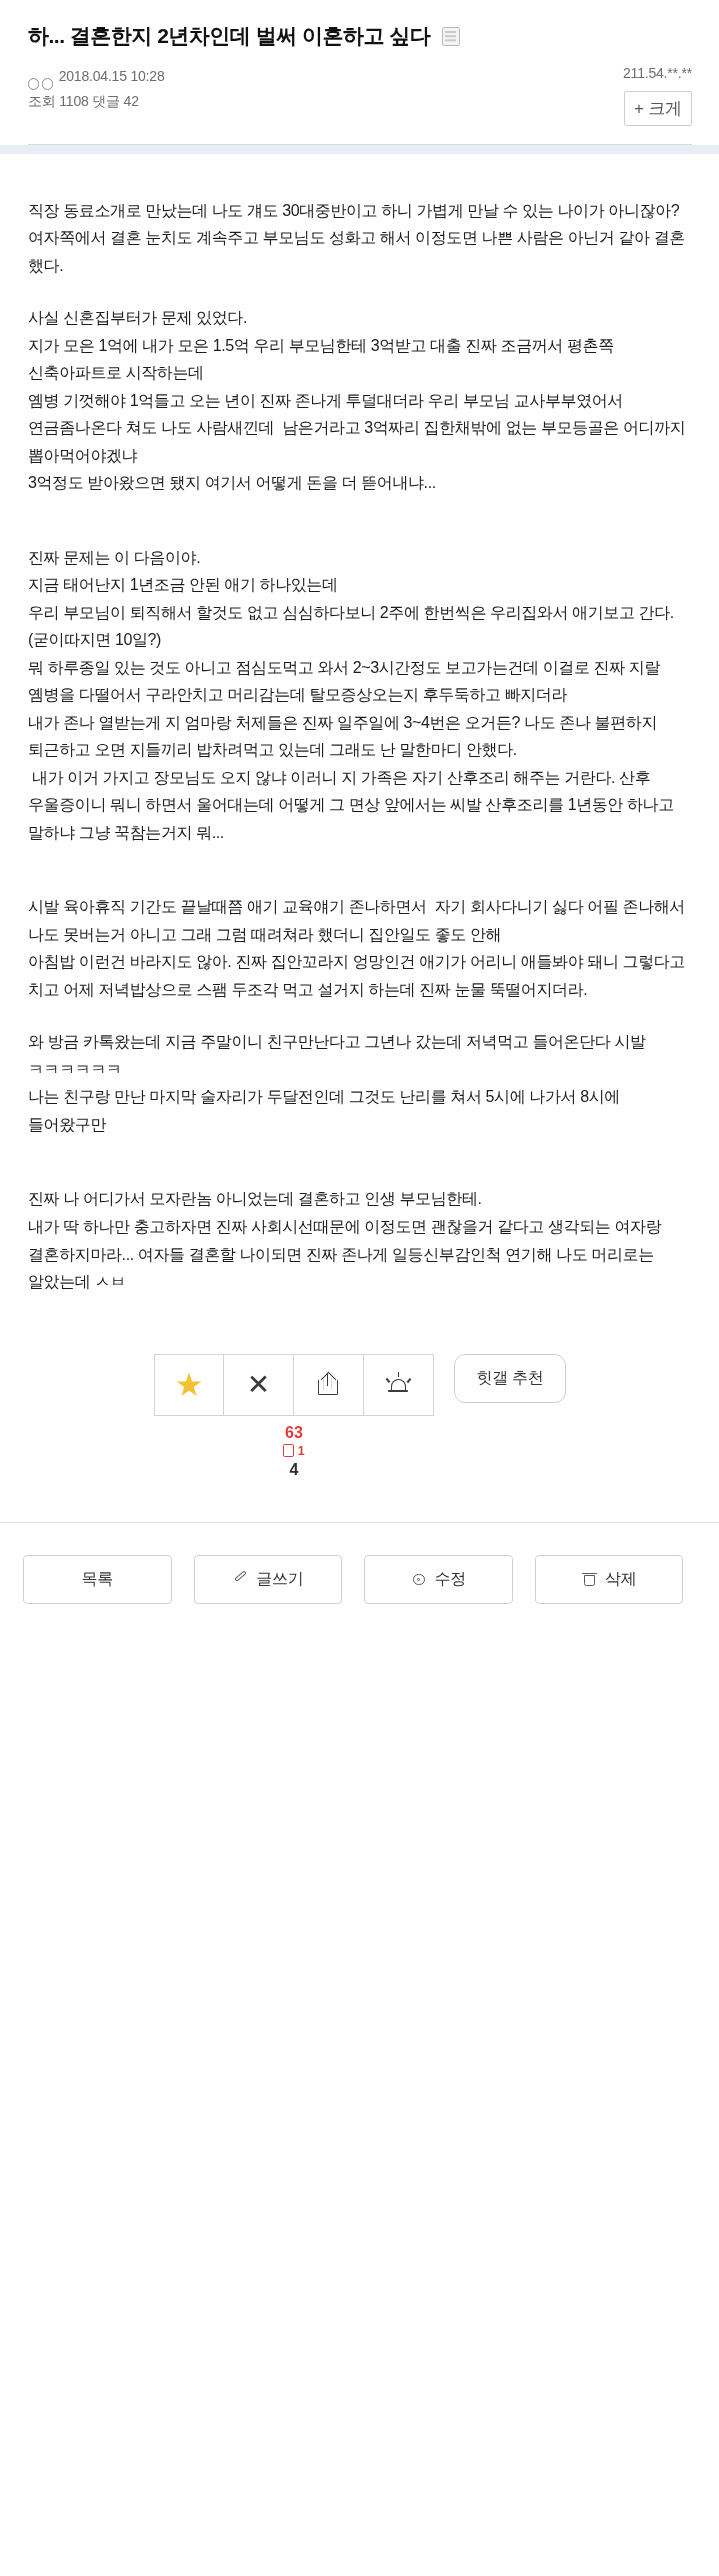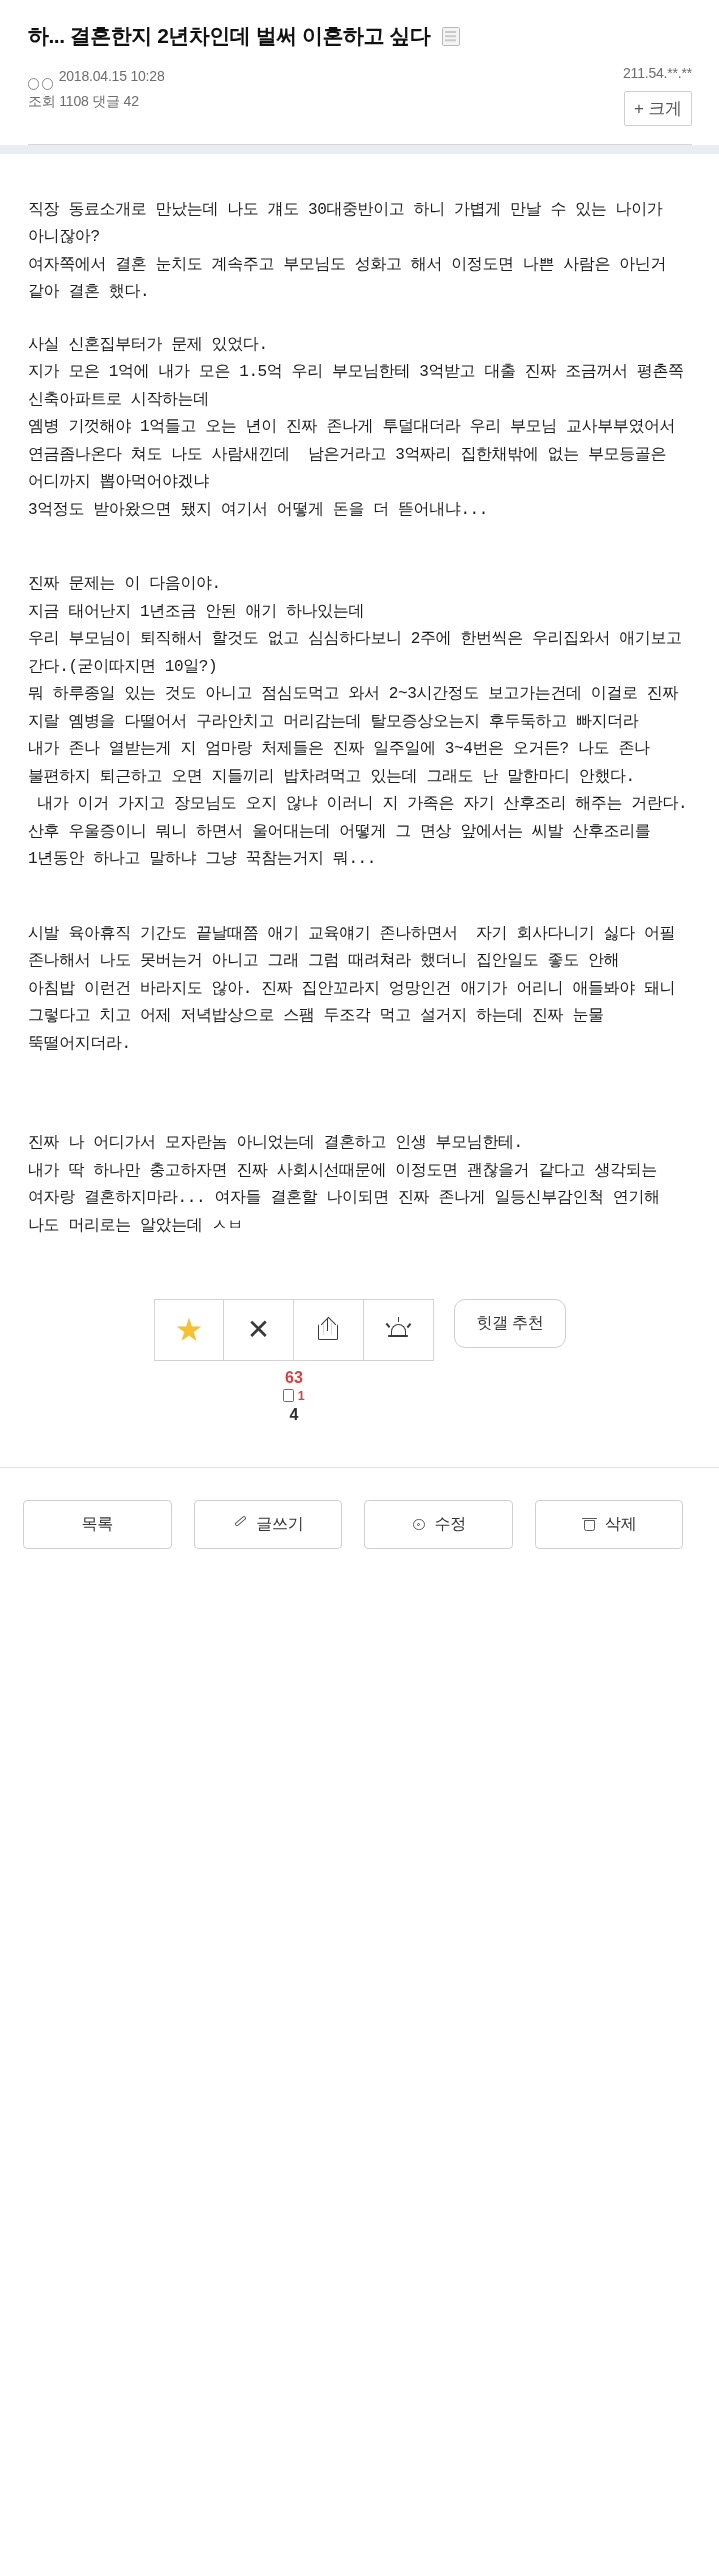--- a/index.html
+++ b/index.html
@@ -129,21 +129,20 @@
     padding: 43px 28px 0 28px;
     font-size: 16px;
     line-height: 1.72;
     letter-spacing: -0.4px;
     color: #1c1c1c;
     word-break: keep-all;
   }
   .post-body p {
     margin: 0;
     white-space: pre-wrap;
-    font-family: Liberation Mono, monospace;
   }
   .para-gap {
     height: 25px;
   }
   .para-gap.big {
     height: 47px;
   }
 
   
   .actions {
@@ -412,20 +411,22 @@
     <p>진짜 문제는 이 다음이야.
 지금 태어난지 1년조금 안된 애기 하나있는데
 우리 부모님이 퇴직해서 할것도 없고 심심하다보니 2주에 한번씩은 우리집와서 애기보고 간다.(굳이따지면 10일?)
 뭐 하루종일 있는 것도 아니고 점심도먹고 와서 2~3시간정도 보고가는건데 이걸로 진짜 지랄 옘병을 다떨어서 구라안치고 머리감는데 탈모증상오는지 후두둑하고 빠지더라
 내가 존나 열받는게 지 엄마랑 처제들은 진짜 일주일에 3~4번은 오거든? 나도 존나 불편하지 퇴근하고 오면 지들끼리 밥차려먹고 있는데 그래도 난 말한마디 안했다.
  내가 이거 가지고 장모님도 오지 않냐 이러니 지 가족은 자기 산후조리 해주는 거란다. 산후 우울증이니 뭐니 하면서 울어대는데 어떻게 그 면상 앞에서는 씨발 산후조리를 1년동안 하나고 말하냐 그냥 꾹참는거지 뭐...</p>
     <div class="para-gap big"></div>
     <p>시발 육아휴직 기간도 끝날때쯤 애기 교육얘기 존나하면서  자기 회사다니기 싫다 어필 존나해서 나도 못버는거 아니고 그래 그럼 때려쳐라 했더니 집안일도 좋도 안해
 아침밥 이런건 바라지도 않아. 진짜 집안꼬라지 엉망인건 애기가 어리니 애들봐야 돼니 그렇다고 치고 어제 저녁밥상으로 스팸 두조각 먹고 설거지 하는데 진짜 눈물 뚝떨어지더라.</p>
     <div class="para-gap"></div>
+    <p>와 방금 카톡왔는데 지금 주말이니 친구만난다고 그년나 갔는데 저녁먹고 들어온단다 시발 ㅋㅋㅋㅋㅋㅋ
+나는 친구랑 만난 마지막 술자리가 두달전인데 그것도 난리를 쳐서 5시에 나가서 8시에 들어왔구만</p>
     <div class="para-gap big"></div>
     <p>진짜 나 어디가서 모자란놈 아니었는데 결혼하고 인생 부모님한테.
 내가 딱 하나만 충고하자면 진짜 사회시선때문에 이정도면 괜찮을거 같다고 생각되는 여자랑 결혼하지마라... 여자들 결혼할 나이되면 진짜 존나게 일등신부감인척 연기해 나도 머리로는 알았는데 ㅅㅂ</p>
   </div>
 
   <div class="actions">
     <div class="action-col">
       <div class="action-row">
         <div class="action-box">
           <span class="star">★</span>

